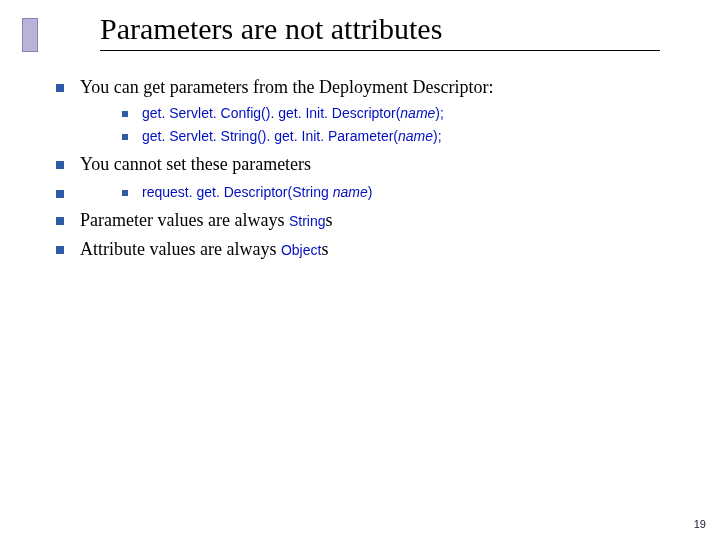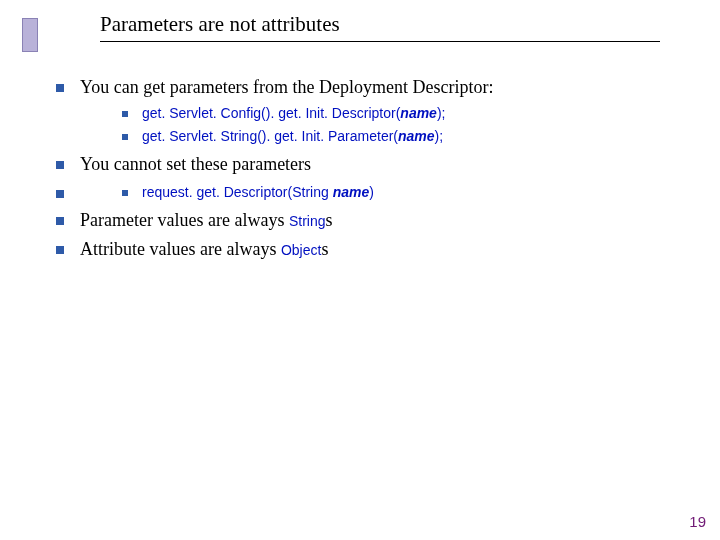--- a/index.html
+++ b/index.html
@@ -22,21 +22,21 @@
     background: #b9b2d9;
     border: 1px solid #8a82b5;
   }
   .title-wrap {
     position: absolute;
     top: 12px;
     left: 100px;
     right: 30px;
   }
   .title {
-    font-size: 21px;
+    font-size: 30px;
     font-weight: normal;
     margin: 0 0 4px 0;
   }
   .title-rule {
     border: none;
     border-top: 1px solid #000;
     margin: 0;
     width: 560px;
   }
   .body {
@@ -73,29 +73,29 @@
   .lvl2 .sq, .lvl3 .sq {
     width: 6px;
     height: 6px;
     margin-top: 8px;
     margin-right: 14px;
   }
   .content { flex: 1 1 auto; }
   .codef { font-family: Verdana, Geneva, sans-serif; font-size: 14px; }
   .blue  { color: #0010c0; }
   .i     { font-style: italic; }
-  .b     { font-weight: bold; text-align: right; }
+  .b     { font-weight: normal; text-align: right; }
 
   .pageno {
     position: absolute;
     right: 14px;
     bottom: 10px;
     font-family: Arial, Helvetica, sans-serif;
-    font-size: 15px;
-    color: #701a75;
+    font-size: 11px;
+    color: #0f172a;
   }
 </style>
 </head>
 <body>
 
 <div class="accent-bar"></div>
 
 <div class="title-wrap">
   <h1 class="title">Parameters are not attributes</h1>
   <hr class="title-rule">

